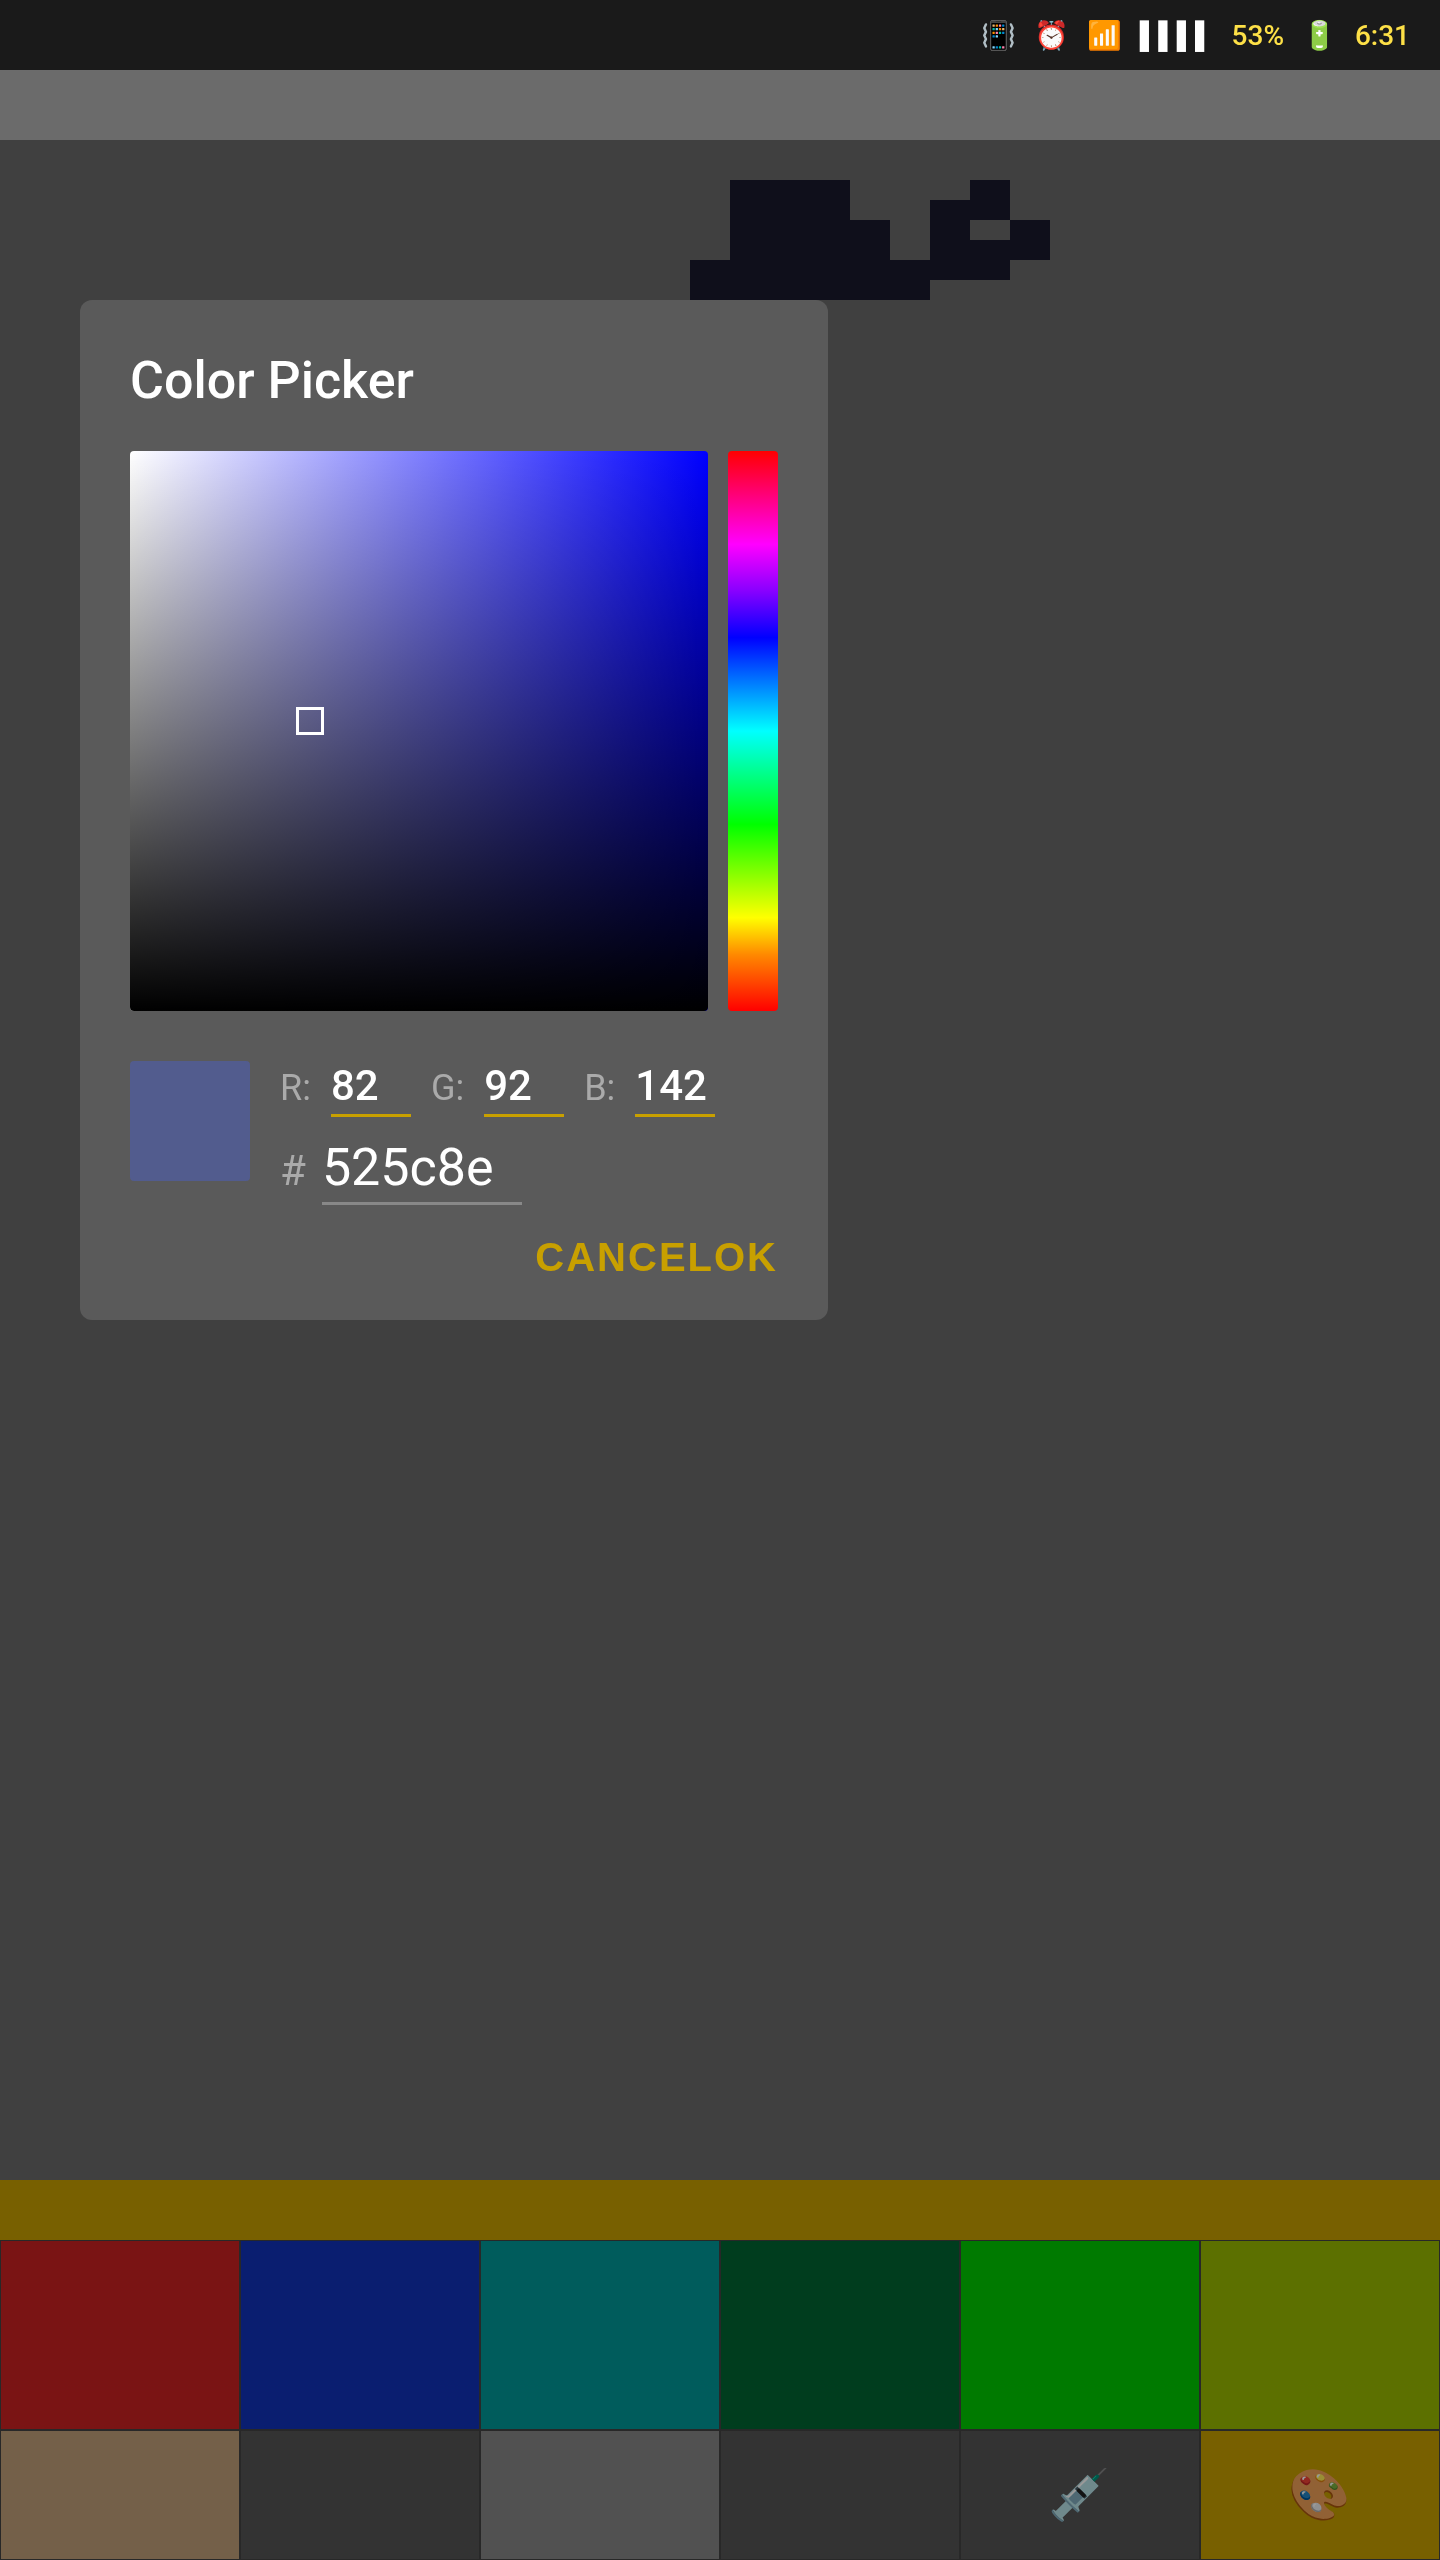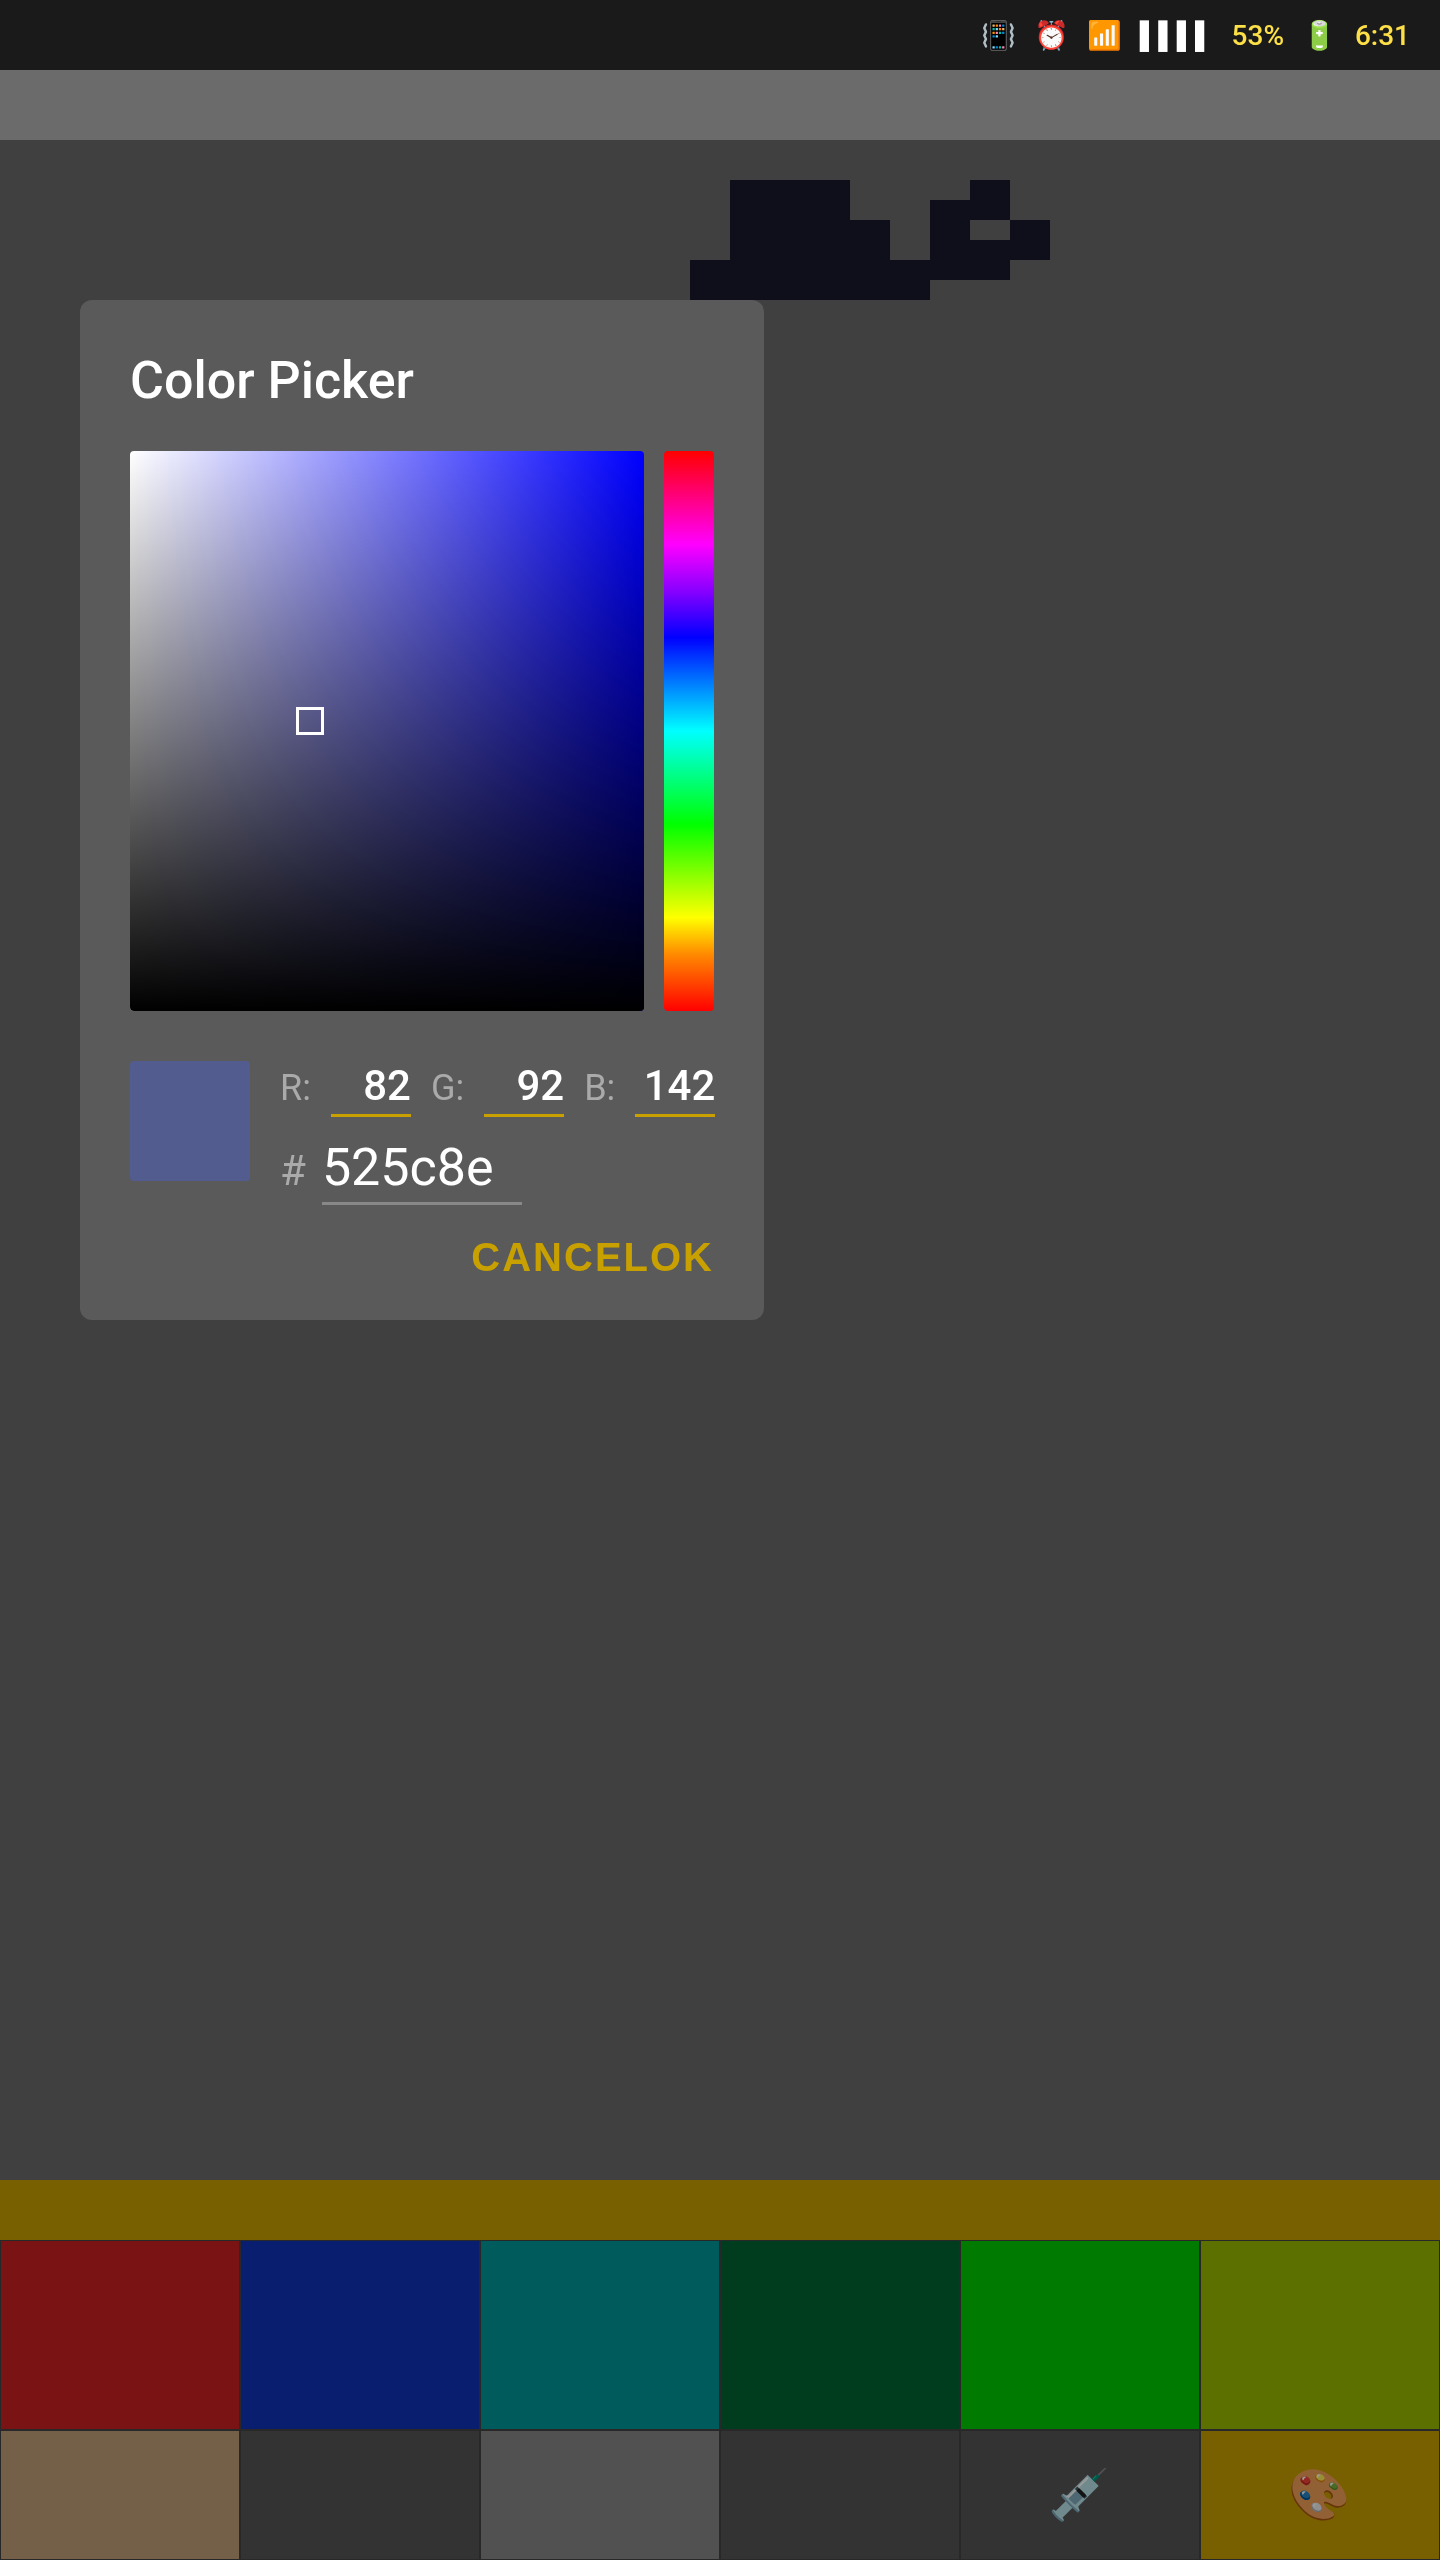--- a/index.html
+++ b/index.html
@@ -96,21 +96,21 @@
       display: flex;
       align-items: flex-start;
       justify-content: flex-start;
       padding: 160px 0 0 80px;
       z-index: 200;
     }
 
     .dialog {
       background: #5a5a5a;
       border-radius: 12px;
-      width: 684px;
+      width: 748px;
       padding: 50px 50px 40px 50px;
     }
 
     .dialog-title {
       color: white;
       font-size: 52px;
       font-weight: 500;
       margin-bottom: 40px;
     }
 
@@ -201,21 +201,21 @@
       font-size: 36px;
     }
 
     .rgb-value {
       color: white;
       font-size: 42px;
       font-weight: 500;
       border-bottom: 3px solid #c8a000;
       padding-bottom: 4px;
       min-width: 80px;
-      text-align: right;
+      text-align: left;
     }
 
     .hex-row {
       display: flex;
       align-items: baseline;
       gap: 16px;
     }
 
     .hex-label {
       color: #aaa;

